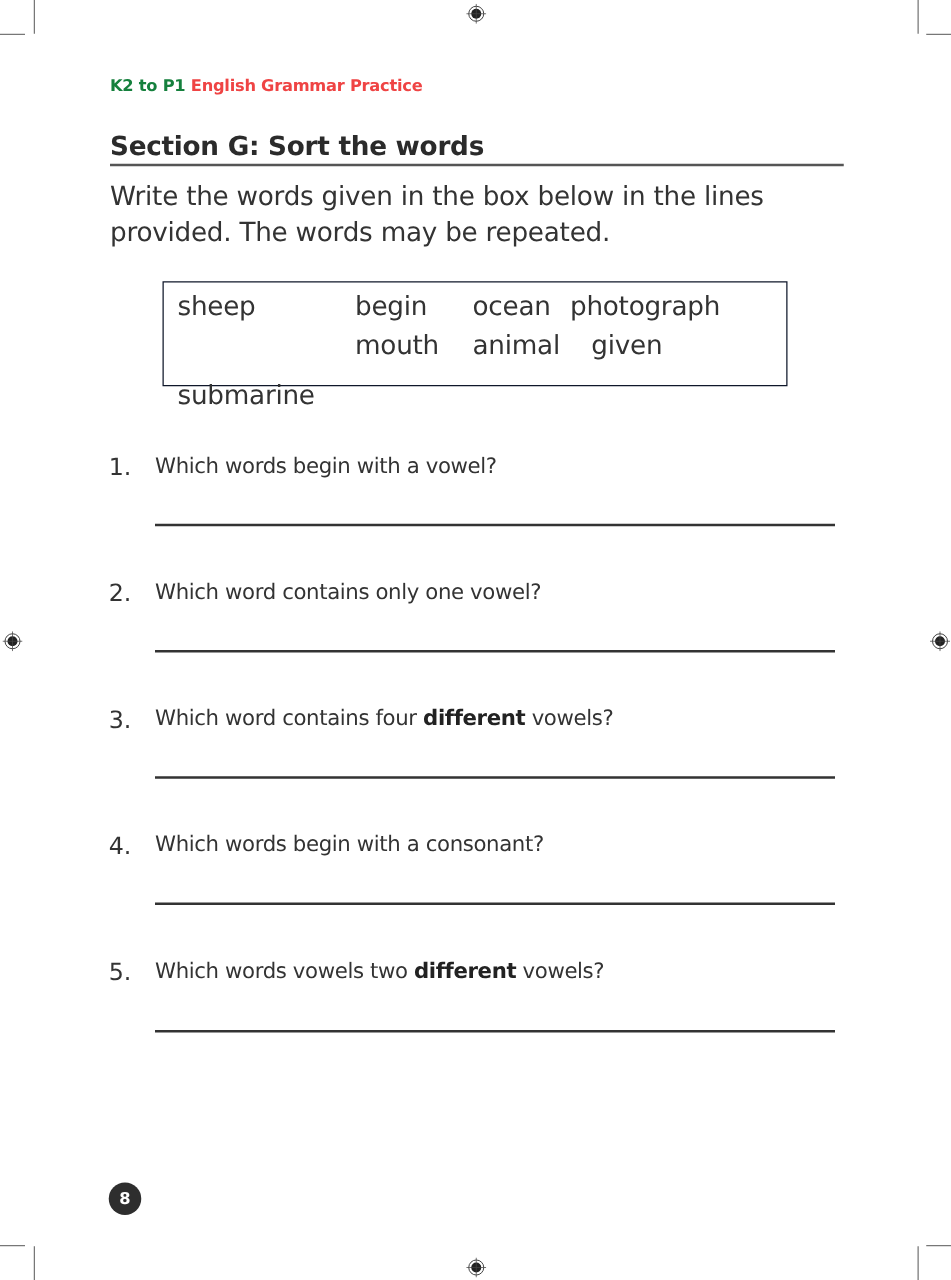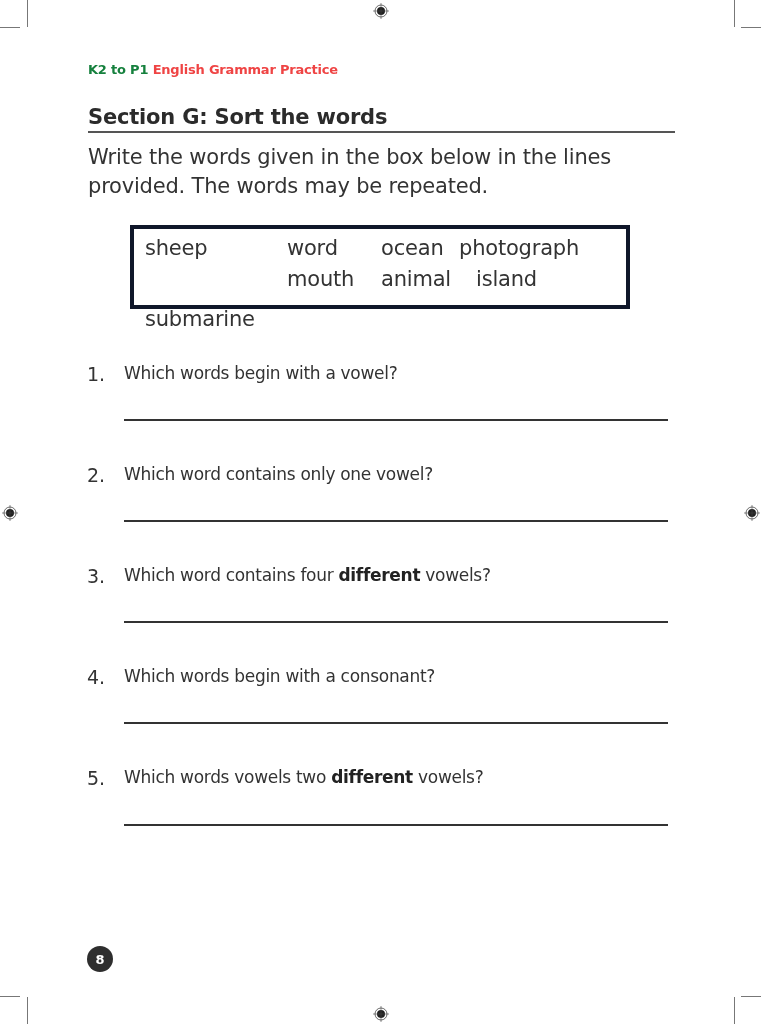--- a/index.html
+++ b/index.html
@@ -7,21 +7,21 @@
   .abs { position:absolute; }
   .crop-v { position:absolute; width:1px; background:#777; }
   .crop-h { position:absolute; height:1px; background:#777; }
   .reg { position:absolute; width:16px; height:16px; }
   .header { left:88px; top:62px; font-size:13px; font-weight:bold; letter-spacing:-0.2px; }
   .header .sub { color:#15803d; }
   .header .main { color:#ef4444; }
   .section-title { left:88px; top:105px; font-size:21px; font-weight:bold; color:#2b2b2b; letter-spacing:-0.2px; }
   .title-rule { left:88px; top:131px; width:587px; height:2px; background:#555; }
   .instructions { left:88px; top:143px; width:600px; font-size:21px; line-height:29px; color:#333; letter-spacing:-0.2px; }
-  .word-box { left:130px; top:225px; width:500px; height:84px; border:4px solid #0f172a; box-sizing:border-box; }
+  .word-box { left:130px; top:225px; width:500px; height:84px; border:1px solid #0f172a; box-sizing:border-box; }
   .word { position:absolute; font-size:21px; color:#333; letter-spacing:-0.2px; }
   .q-num { position:absolute; left:87px; font-size:19px; color:#333; }
   .q-text { position:absolute; left:124px; font-size:17px; color:#333; letter-spacing:-0.3px; }
   .q-text b { font-weight:bold; color:#222; }
   .answer-line { position:absolute; left:124px; width:544px; height:1.5px; background:#333; }
   .page-num { left:87px; top:946px; width:26px; height:26px; border-radius:50%; background:#2e2e2e; color:#fff; font-size:13px; font-weight:bold; display:flex; align-items:center; justify-content:center; }
 </style>
 </head>
 <body>
 
@@ -64,27 +64,27 @@
   <span class="main">English Grammar Practice</span>
 </div>
 
 <div class="abs section-title">Section G: Sort the words</div>
 <div class="abs title-rule"></div>
 
 <div class="abs instructions">Write the words given in the box below in the lines provided. The words may be repeated.</div>
 
 <div class="abs word-box">
   <span class="word" style="left:11px; top:7px;">sheep</span>
-  <span class="word" style="left:153px; top:7px;">word</span>
+  <span class="word" style="left:153px; top:7px;">begin</span>
   <span class="word" style="left:247px; top:7px;">ocean</span>
   <span class="word" style="left:325px; top:7px;">photograph</span>
   <span class="word" style="left:11px; top:38px;margin-top:40px;">submarine</span>
   <span class="word" style="left:153px; top:38px;">mouth</span>
   <span class="word" style="left:247px; top:38px;">animal</span>
-  <span class="word" style="left:342px; top:38px;">island</span>
+  <span class="word" style="left:342px; top:38px;">given</span>
 </div>
 
 <div>
   <span class="q-num" style="top:363px;">1.</span>
   <span class="q-text" style="top:363px;"><span>Which words begin with a vowel?</span></span>
   <div class="answer-line" style="top:419px;"></div>
 </div>
 <div>
   <span class="q-num" style="top:464px;">2.</span>
   <span class="q-text" style="top:464px;"><span>Which word contains only one vowel?</span></span>

